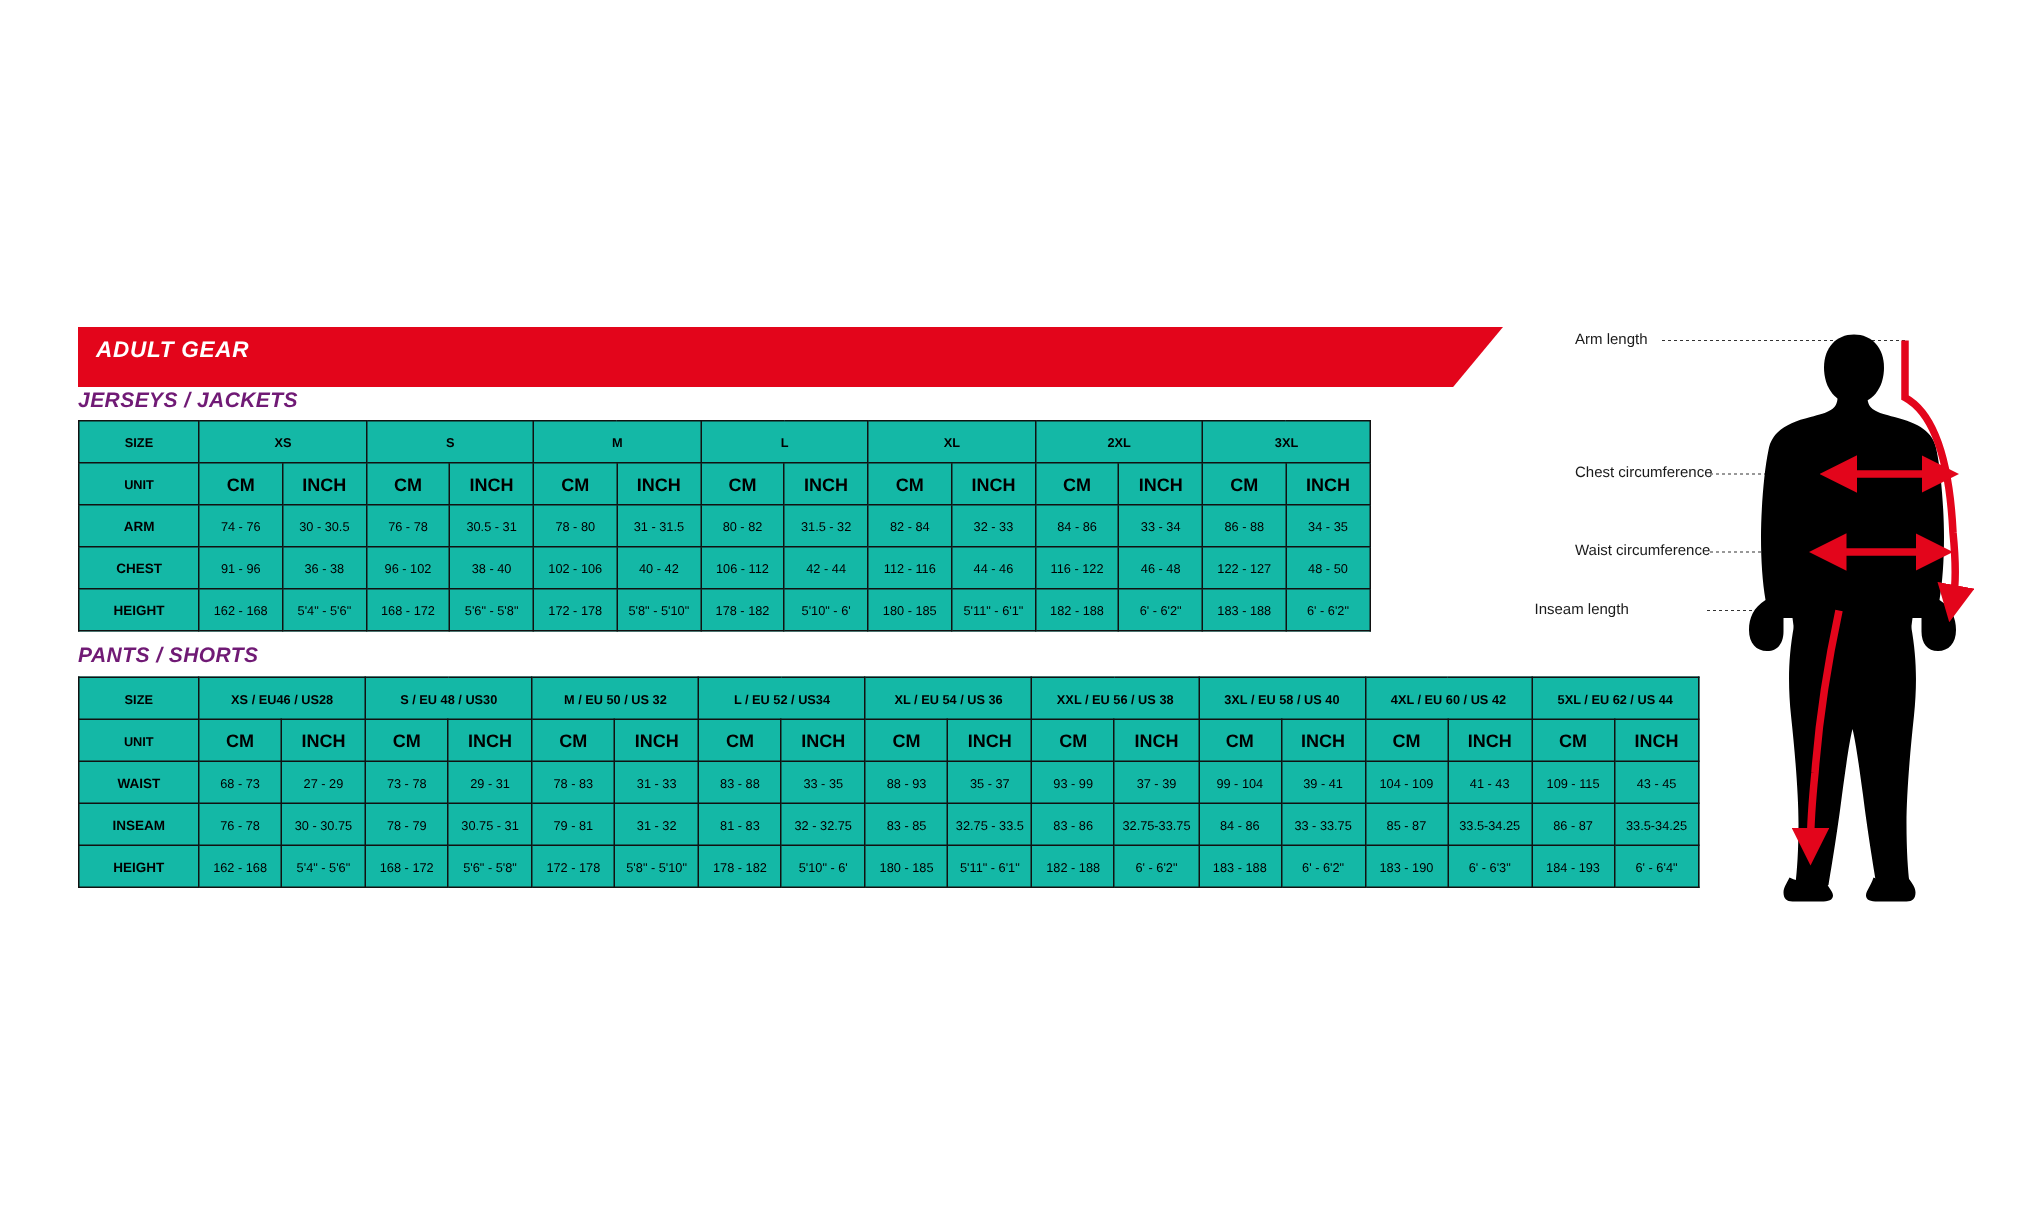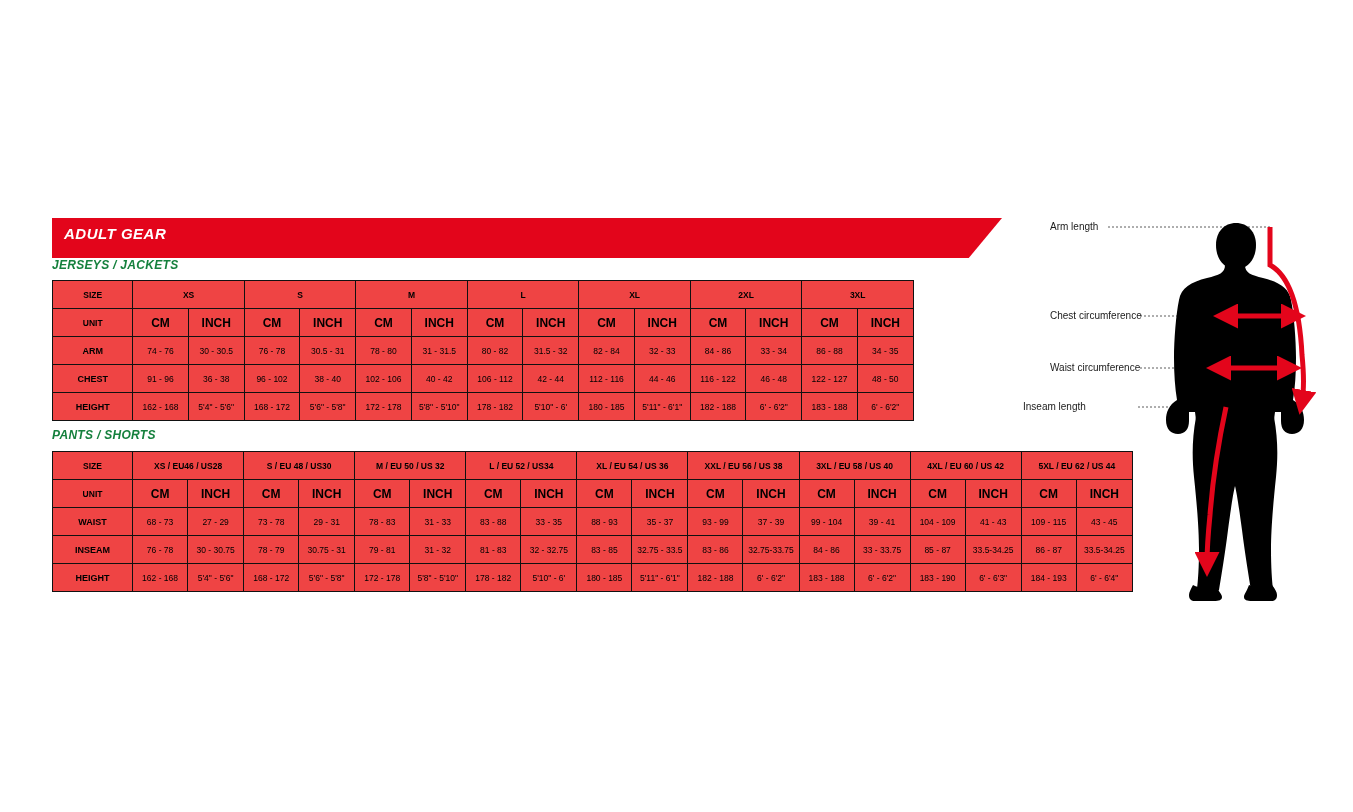--- a/index.html
+++ b/index.html
@@ -39,35 +39,35 @@
     color: #ffffff;
     font-size: 15px;
     font-weight: bold;
     font-style: italic;
     letter-spacing: 0.5px;
   }
 
   
   .section-title {
     position: absolute;
-    font-size: 12px;
+    font-size: 14px;
     font-weight: bold;
     font-style: italic;
     letter-spacing: 0.3px;
-    color: #15803d;
+    color: #701a75;
   }
   #title-jerseys { left: 52px; top: 258px; }
   #title-pants   { left: 52px; top: 428px; font-style: italic; }
 
   
   table.size-table {
     position: absolute;
     border-collapse: collapse;
     table-layout: fixed;
-    background: #ef4444;
+    background: #14b8a6;
   }
   table.size-table td {
     border: 1px solid #111111;
     text-align: center;
     vertical-align: middle;
     font-size: 8.5px;
     height: 27px;
     padding: 0 2px;
     white-space: nowrap;
     overflow: hidden;

